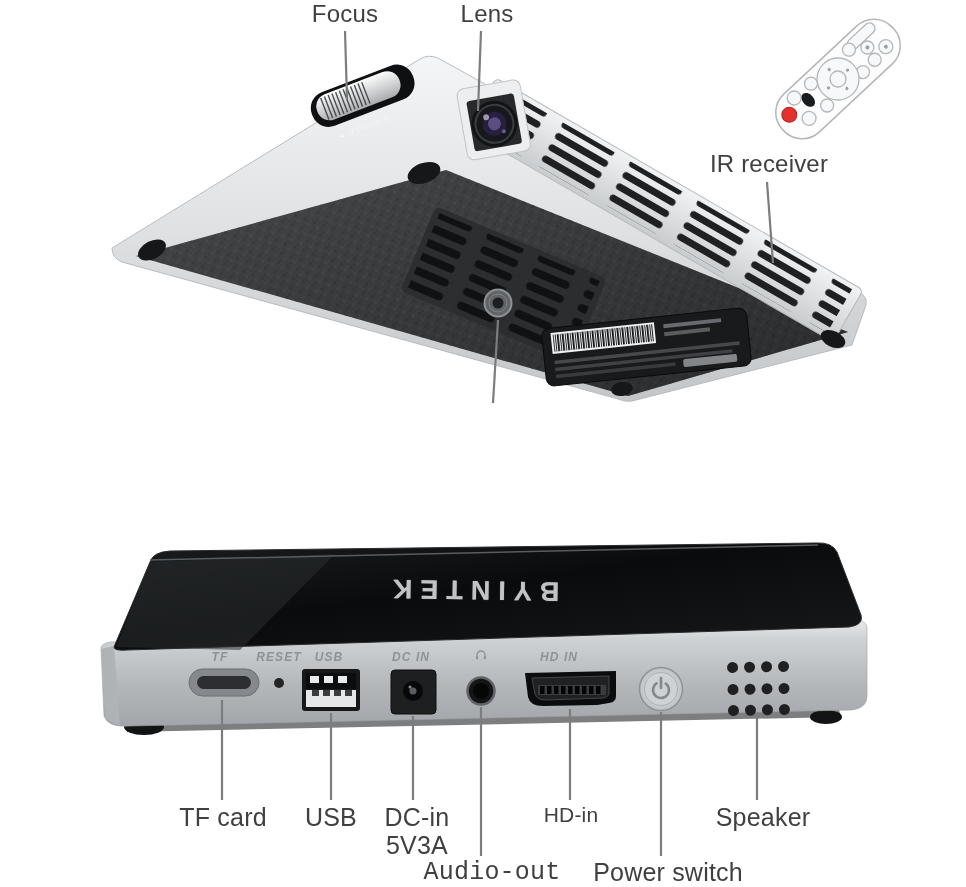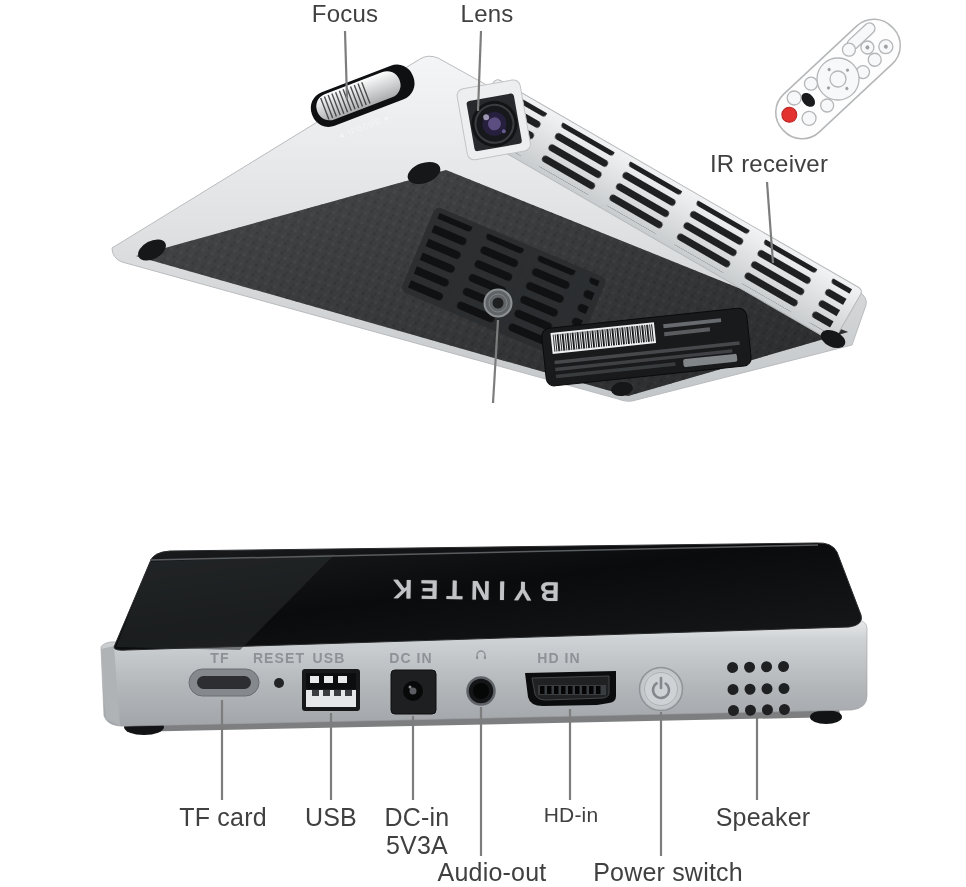--- a/index.html
+++ b/index.html
@@ -1,22 +1,22 @@
 <!DOCTYPE html>
 <html><head>
 <meta charset="utf-8">
 <style>
   html,body{margin:0;padding:0;background:#ffffff;}
   .stage{position:relative;width:966px;height:887px;overflow:hidden;background:#ffffff;
          font-family:"Liberation Sans",sans-serif;}
   svg{position:absolute;left:0;top:0;}
   .callout{position:absolute;transform:translateX(-50%);font-size:24px;color:#404040;
            white-space:nowrap;letter-spacing:0.2px;}
-  .marking{position:absolute;transform:translateX(-50%);font-size:14px;color:#8e9297;
-           letter-spacing:1.1px;white-space:nowrap;font-weight:bold;}
+  .marking{position:absolute;transform:translateX(-50%);font-size:12px;color:#8e9297;
+           letter-spacing:1.1px;white-space:nowrap;font-weight:bold;font-style:italic;}
   .brand{position:absolute;left:472px;top:574px;transform:translateX(-50%) rotate(181deg);
          font-size:27px;font-weight:bold;letter-spacing:8px;color:#c2c3c6;
          text-shadow:0 0 1px #7e7f82;white-space:nowrap;}
   .hp-icon{position:absolute;left:475px;top:650px;}
 </style>
 </head>
 <body>
 
 <div class="stage">
 
@@ -285,16 +285,16 @@
   <rect x="1" y="6" width="2.2" height="3.2" rx="1" fill="#8e9297"></rect>
   <rect x="8.8" y="6" width="2.2" height="3.2" rx="1" fill="#8e9297"></rect>
 </svg>
 
 <span class="callout" style="left:223px;top:803px;font-size:25px;">TF card</span>
 <span class="callout" style="left:331px;top:803px;font-size:25px;">USB</span>
 <span class="callout" style="left:417px;top:803px;font-size:25px;">DC-in</span>
 <span class="callout" style="left:417px;top:831px;font-size:25px;">5V3A</span>
 <span class="callout" style="left:571px;top:803px;font-size:21px;">HD-in</span>
 <span class="callout" style="left:763px;top:803px;font-size:25px;">Speaker</span>
-<span class="callout" style="left:492px;top:858px;font-size:25px;">Audio-out</span>
+<span class="callout" style="left:492px;top:858px;font-size:25px;font-family:Liberation Mono, monospace;">Audio-out</span>
 <span class="callout" style="left:668px;top:858px;font-size:25px;">Power switch</span>
 
 </div>
 
 </body></html>

